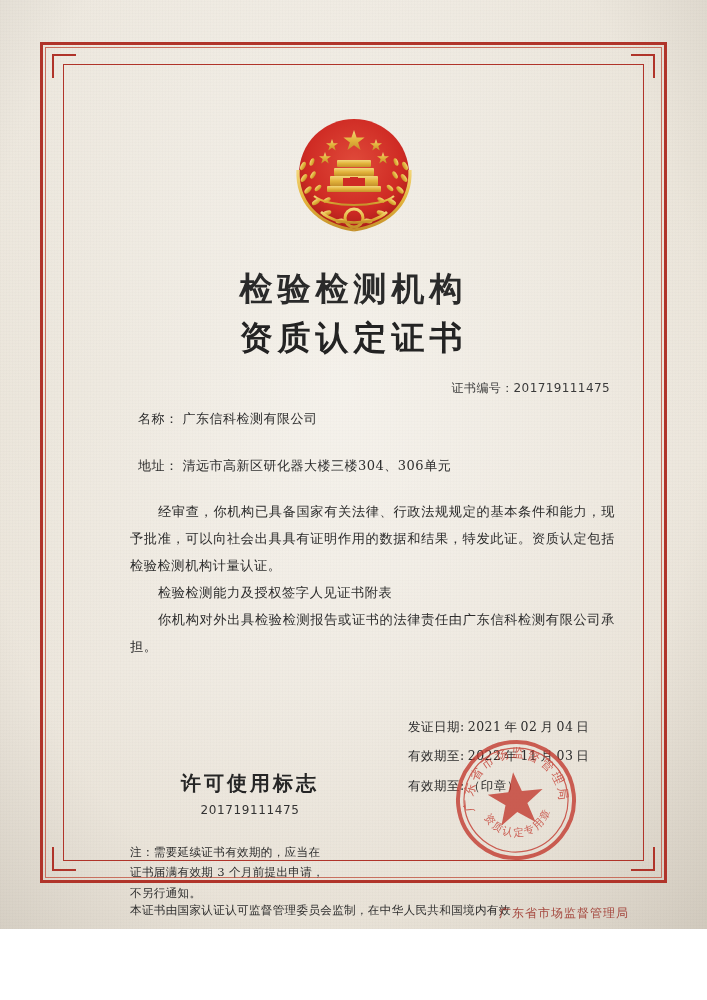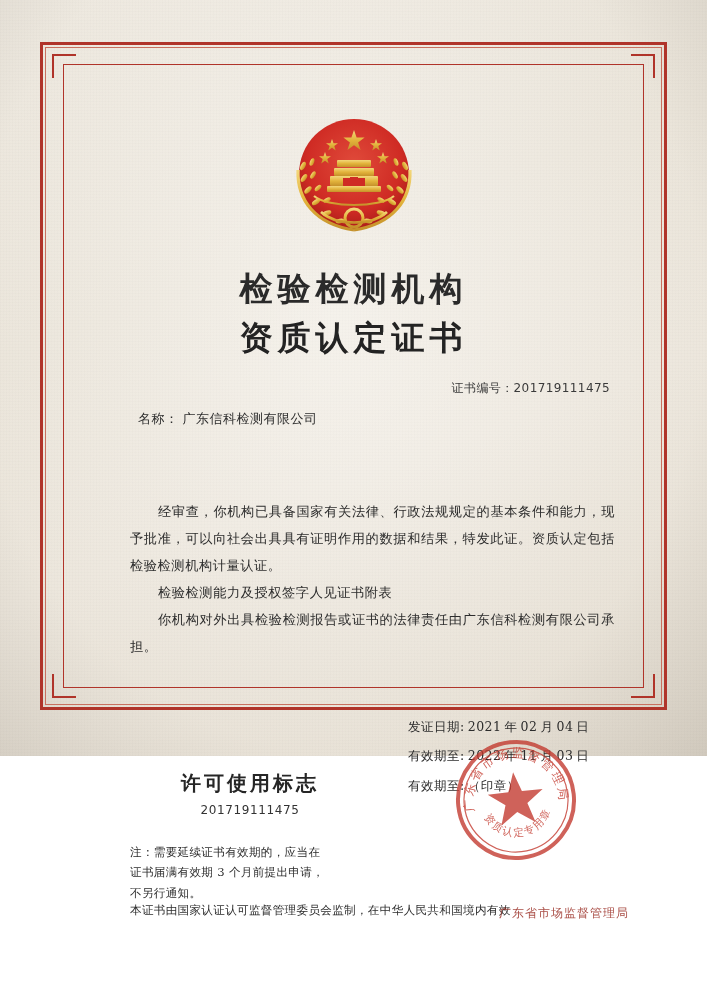--- a/index.html
+++ b/index.html
@@ -11,21 +11,21 @@
     width: 707px;
     height: 1000px;
     font-family: "DejaVu Sans", "Liberation Sans", sans-serif;
     overflow: hidden;
   }
 
   
   .page {
     position: relative;
     width: 707px;
-    height: 756px;
+    height: 929px;
     background:
       repeating-linear-gradient(0deg, rgba(0,0,0,0.012) 0px, rgba(0,0,0,0.012) 1px, rgba(0,0,0,0) 1px, rgba(0,0,0,0) 3px),
       repeating-linear-gradient(90deg, rgba(0,0,0,0.012) 0px, rgba(0,0,0,0.012) 1px, rgba(0,0,0,0) 1px, rgba(0,0,0,0) 3px),
       linear-gradient(160deg, #f3efe7 0%, #efeae0 35%, #f1ece3 60%, #eae4d9 100%);
   }
   .vignette {
     position: absolute;
     inset: 0;
     background: radial-gradient(ellipse at 48% 42%, rgba(255,255,255,0.35) 0%, rgba(210,200,185,0.15) 70%, rgba(150,140,125,0.30) 100%);
     pointer-events: none;
@@ -312,20 +312,23 @@
     <div class="title-line1">检验检测机构</div>
     <div class="title-line2">资质认定证书</div>
   </div>
 
   <div class="cert-number">
     <span>证书编号：</span><span>201719111475</span>
   </div>
 
   <div class="field field-name">
     <span class="label">名称：</span><span>广东信科检测有限公司</span>
+  </div>
+  <div class="field field-addr">
+    <span class="label">地址：</span><span>清远市高新区研化器大楼三楼304、306单元</span>
   </div>
 
   <div class="body-text">
     <p class="indent">经审查，你机构已具备国家有关法律、行政法规规定的基本条件和能力，现予批准，可以向社会出具具有证明作用的数据和结果，特发此证。资质认定包括检验检测机构计量认证。</p>
     <p class="indent">检验检测能力及授权签字人见证书附表</p>
     <p class="indent">你机构对外出具检验检测报告或证书的法律责任由广东信科检测有限公司承担。</p>
   </div>
 
   <div class="mark-block">
     <div class="mark-title">许可使用标志</div>

